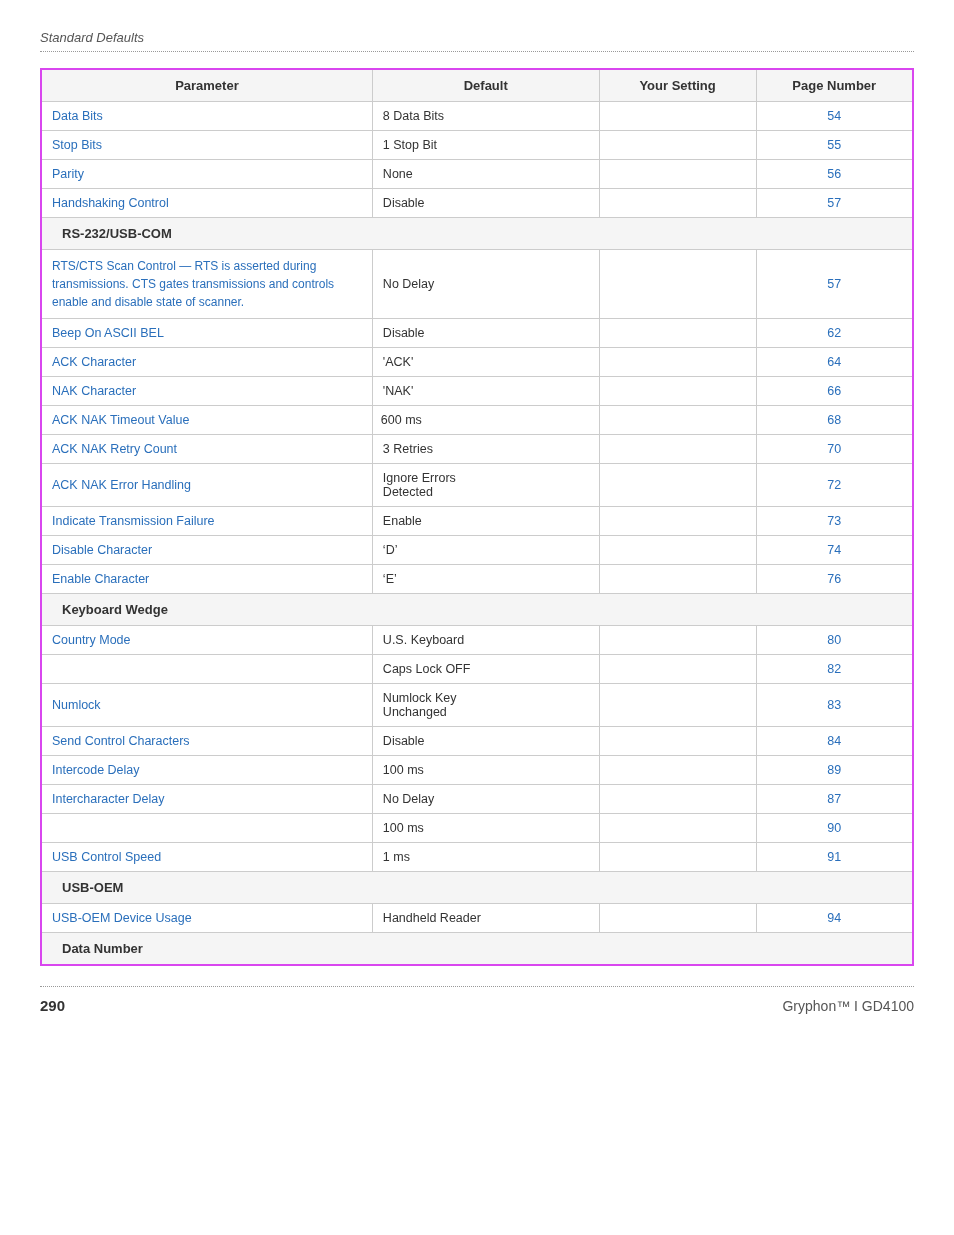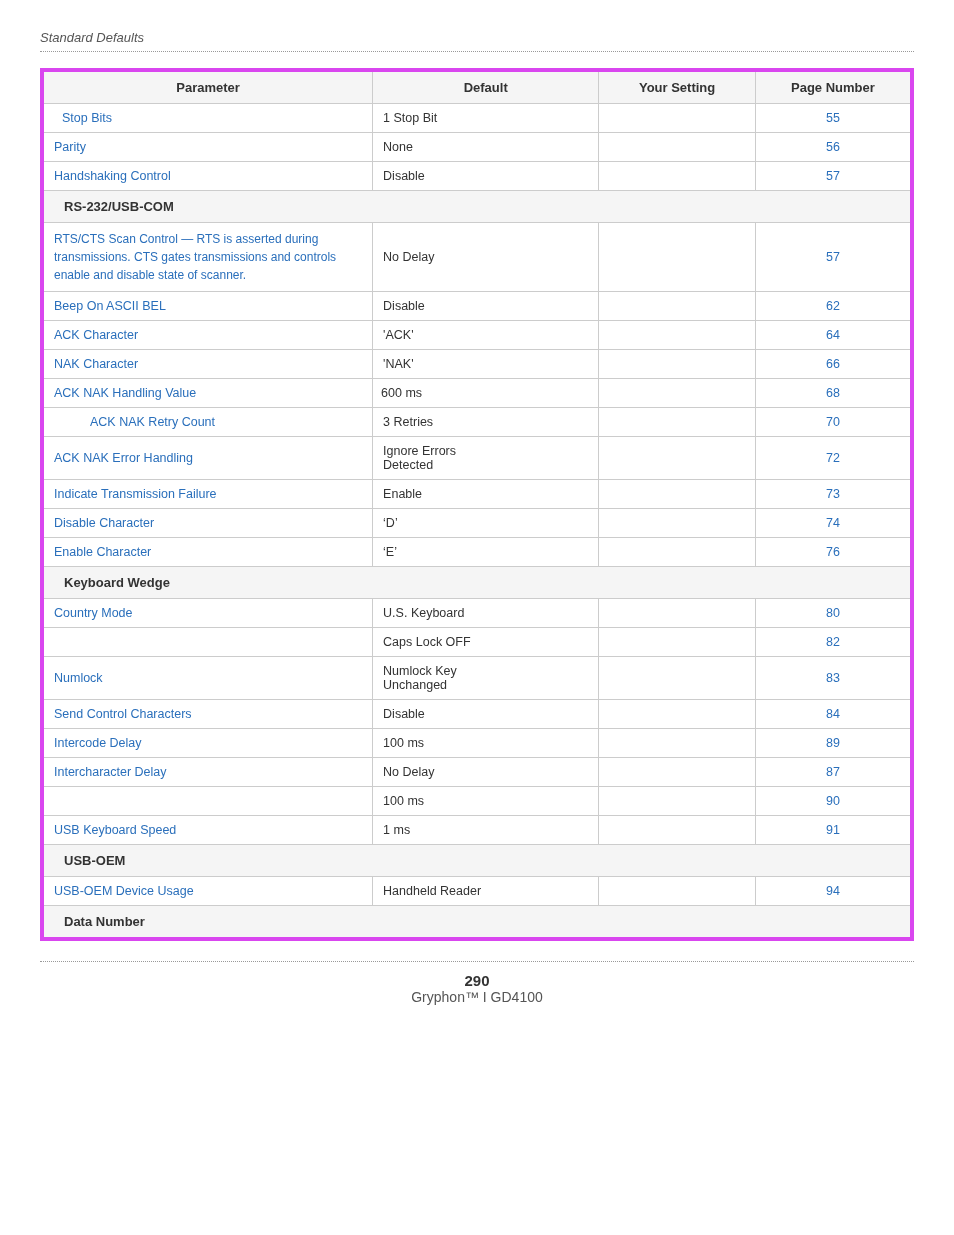--- a/index.html
+++ b/index.html
@@ -22,21 +22,21 @@
       font-style: italic;
     }
     .dotted-line {
       border: none;
       border-top: 1px dotted #999;
       margin-bottom: 16px;
     }
     table {
       width: 100%;
       border-collapse: collapse;
-      border: 4px solid #d946ef;
+      border: 2px solid #d946ef;
     }
     thead tr th {
       background: #f5f5f5;
       font-weight: bold;
       font-size: 13px;
       padding: 8px 10px;
       border: 1px solid #ccc;
       text-align: center;
     }
     thead tr th:first-child {
@@ -64,21 +64,20 @@
       border-top: 1px dotted #999;
       margin-top: 20px;
       margin-bottom: 10px;
     }
     .footer {
       display: flex;
       justify-content: space-between;
       align-items: center;
       padding: 0 0;
       margin-top: 10px;
-      flex-direction: column;
     }
     .footer-page {
       font-weight: bold;
       font-size: 15px;
       color: #333;
     }
     .footer-brand {
       font-size: 14px;
       color: #555;
     }
@@ -96,22 +95,28 @@
   <table>
     <thead>
       <tr>
         <th class="param-col">Parameter</th>
         <th class="default-col">Default</th>
         <th class="your-setting-col">Your Setting</th>
         <th class="page-num-col">Page Number</th>
       </tr>
     </thead>
     <tbody id="table-body">
-        <tr>
-          <td class="param-col"><span class="link-text" style="cursor: pointer; margin-left: 8px;">Stop Bits</span></td>
+    <tr>
+          <td class="param-col"><span class="link-text" style="cursor: pointer;">Data Bits</span></td>
+          <td class="default-col" style="white-space: pre-line;">8 Data Bits</td>
+          <td class="your-setting-col"></td>
+          <td class="page-num-col page-num-cell">54</td>
+        </tr>
+        <tr>
+          <td class="param-col"><span class="link-text" style="cursor: pointer;">Stop Bits</span></td>
           <td class="default-col" style="white-space: pre-line;">1 Stop Bit</td>
           <td class="your-setting-col"></td>
           <td class="page-num-col page-num-cell">55</td>
         </tr>
         <tr>
           <td class="param-col"><span class="link-text" style="cursor: pointer;">Parity</span></td>
           <td class="default-col" style="white-space: pre-line;">None</td>
           <td class="your-setting-col"></td>
           <td class="page-num-col page-num-cell">56</td>
         </tr>
@@ -142,27 +147,27 @@
           <td class="your-setting-col"></td>
           <td class="page-num-col page-num-cell">64</td>
         </tr>
         <tr>
           <td class="param-col"><span class="link-text" style="cursor: pointer;">NAK Character</span></td>
           <td class="default-col" style="white-space: pre-line;">'NAK'</td>
           <td class="your-setting-col"></td>
           <td class="page-num-col page-num-cell">66</td>
         </tr>
         <tr>
-          <td class="param-col"><span class="link-text" style="cursor: pointer;">ACK NAK Handling Value</span></td>
+          <td class="param-col"><span class="link-text" style="cursor: pointer;">ACK NAK Timeout Value</span></td>
           <td class="default-col" style="white-space: pre-line; padding-left: 8px;">600 ms</td>
           <td class="your-setting-col"></td>
           <td class="page-num-col page-num-cell">68</td>
         </tr>
         <tr>
-          <td class="param-col"><span class="link-text" style="cursor: pointer; margin-left: 36px;">ACK NAK Retry Count</span></td>
+          <td class="param-col"><span class="link-text" style="cursor: pointer;">ACK NAK Retry Count</span></td>
           <td class="default-col" style="white-space: pre-line;">3 Retries</td>
           <td class="your-setting-col"></td>
           <td class="page-num-col page-num-cell">70</td>
         </tr>
         <tr>
           <td class="param-col"><span class="link-text" style="cursor: pointer;">ACK NAK Error Handling</span></td>
           <td class="default-col" style="white-space: pre-line;">Ignore Errors
 Detected</td>
           <td class="your-setting-col"></td>
           <td class="page-num-col page-num-cell">72</td>
@@ -225,21 +230,21 @@
           <td class="your-setting-col"></td>
           <td class="page-num-col page-num-cell">87</td>
         </tr>
         <tr>
           <td class="param-col"></td>
           <td class="default-col" style="white-space: pre-line;">100 ms</td>
           <td class="your-setting-col"></td>
           <td class="page-num-col page-num-cell">90</td>
         </tr>
         <tr>
-          <td class="param-col"><span class="link-text" style="cursor: pointer;">USB Keyboard Speed</span></td>
+          <td class="param-col"><span class="link-text" style="cursor: pointer;">USB Control Speed</span></td>
           <td class="default-col" style="white-space: pre-line;">1 ms</td>
           <td class="your-setting-col"></td>
           <td class="page-num-col page-num-cell">91</td>
         </tr>
         <tr class="section-header">
           <td colspan="4">USB-OEM</td>
         </tr>
         <tr>
           <td class="param-col"><span class="link-text" style="cursor: pointer;">USB-OEM Device Usage</span></td>
           <td class="default-col" style="white-space: pre-line;">Handheld Reader</td>

